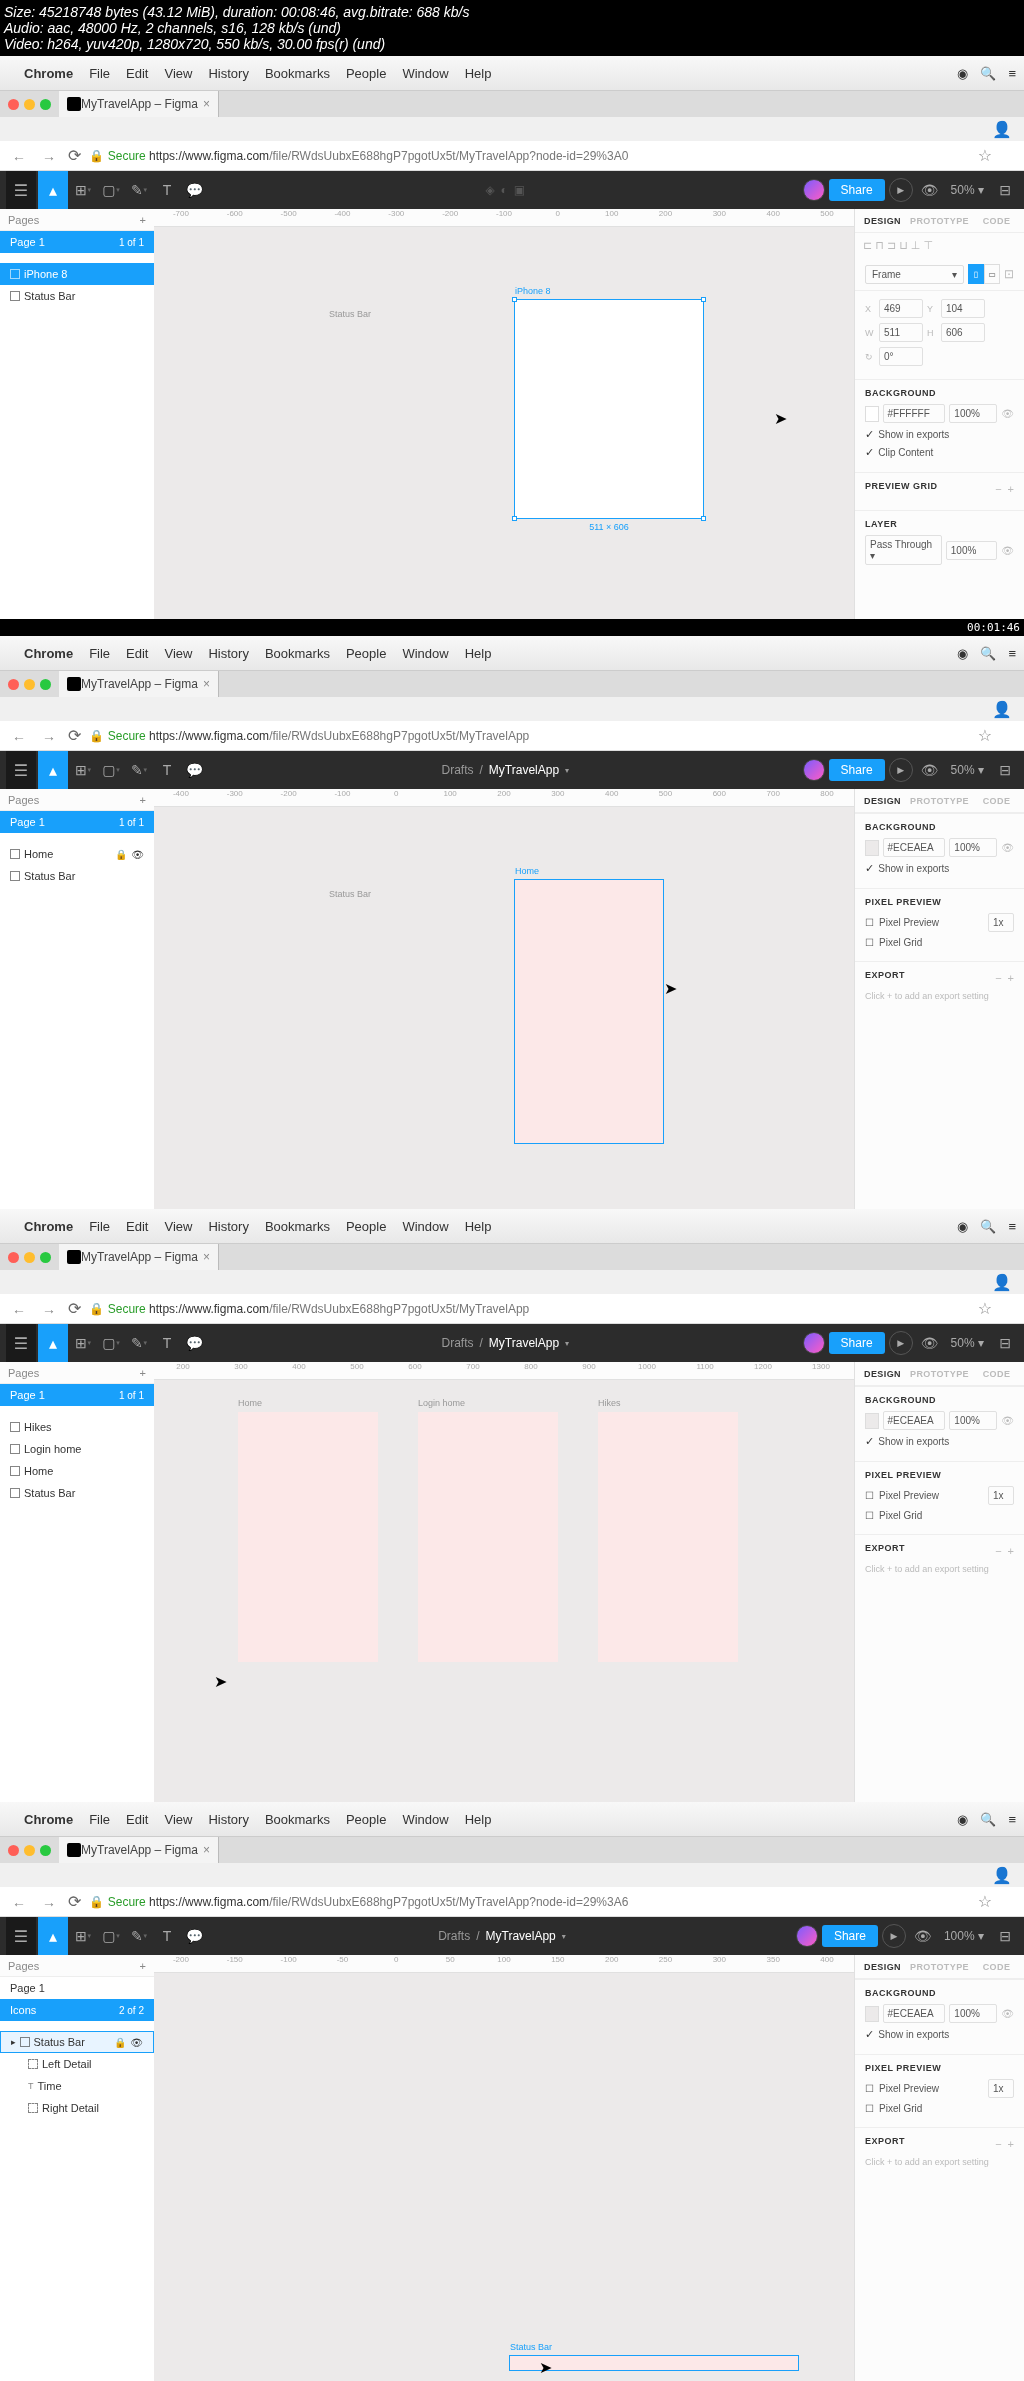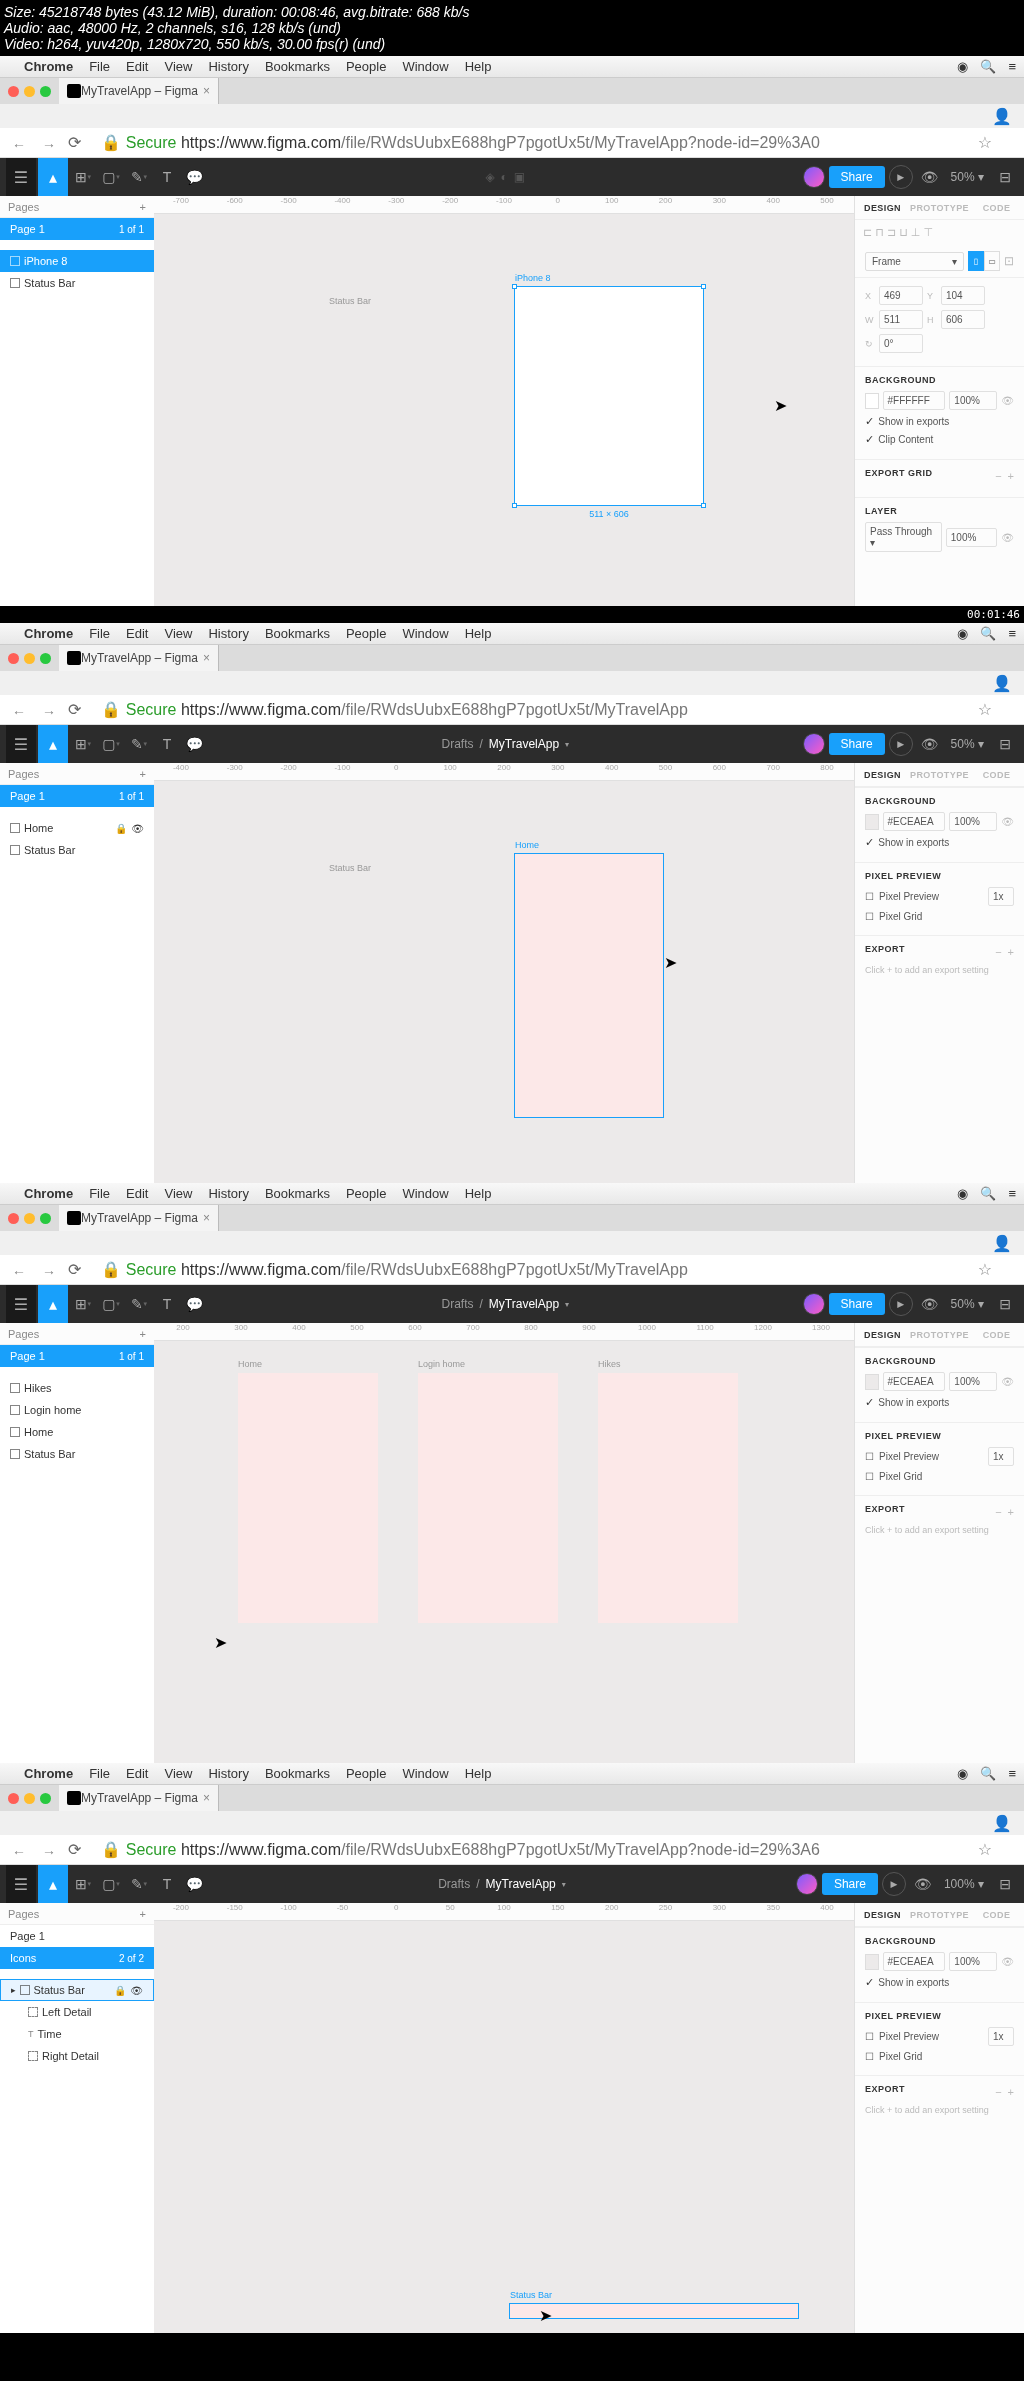--- a/index.html
+++ b/index.html
@@ -1,35 +1,35 @@
 <!DOCTYPE html>
 <html><head>
 <meta charset="utf-8">
 <style>
 * { margin: 0; padding: 0; box-sizing: border-box; font-family: -apple-system, BlinkMacSystemFont, sans-serif; }
 body { background: #000; color: #fff; width: 1024px; }
 .file-info { padding: 4px; font-style: italic; font-size: 14px; }
 .panel { width: 1024px; background: #000; }
-.menubar { background: linear-gradient(#f8f8f8, #e8e8e8); height: 22px; display: flex; align-items: center; font-size: 13px; color: #333; padding-left: 8px; gap: 16px; border-bottom: 1px solid #ccc; }
+.menubar { background: linear-gradient(#f8f8f8, #e8e8e8); height: 35px; display: flex; align-items: center; font-size: 13px; color: #333; padding-left: 8px; gap: 16px; border-bottom: 1px solid #ccc; }
 .menubar .apple { font-size: 14px; }
 .menubar .bold { font-weight: bold; }
 .menubar .spacer { flex: 1; }
 .menubar .right-icons { display: flex; gap: 12px; padding-right: 8px; }
 .traffic { display: flex; gap: 5px; padding: 6px 8px; align-items: center; }
 .dot { width: 11px; height: 11px; border-radius: 50%; }
 .red { background: #ff5f57; } .yellow { background: #ffbd2e; } .green { background: #28c940; }
 .tabbar { background: #dcdcdc; height: 26px; display: flex; align-items: stretch; }
 .tab { background: #f4f4f4; border-right: 1px solid #bbb; padding: 0 8px; display: flex; align-items: center; font-size: 12px; color: #444; width: 160px; }
 .tab-icon { width: 14px; height: 14px; background: #000; border-radius: 2px; }
 .tab-close { color: #888; cursor: pointer; }
 .tab .spacer { flex: 1; }
 .addr { background: #fff; height: 30px; display: flex; align-items: center; gap: 8px; padding: 0 8px; border-bottom: 1px solid #ddd; }
 .nav-arrow { color: #888; font-size: 14px; padding: 0 4px; }
 .reload { color: #666; }
-.url { flex: 1; font-size: 16px; color: #777; margin-left: 12px; }
+.url { flex: 1; font-size: 12px; color: #777; }
 .url .secure { color: #2a9d2a; }
 .url .dark { color: #333; }
 .star { color: #888; }
 .user-row { background: #f0f0f0; height: 24px; display: flex; align-items: center; justify-content: flex-end; padding: 0 12px; }
 .user-row .icon { color: #888; font-size: 16px; }
 .toolbar { background: #2c2c2c; height: 38px; display: flex; align-items: center; padding: 0 6px; gap: 2px; }
 .toolbar .menu-btn { background: #1a1a1a; width: 30px; height: 38px; display: flex; align-items: center; justify-content: center; color: #aaa; }
 .toolbar .move-btn { background: #18a0fb; width: 30px; height: 38px; display: flex; align-items: center; justify-content: center; color: #fff; }
 .toolbar .tool-btn { width: 26px; height: 28px; display: flex; align-items: center; justify-content: center; color: #aaa; font-size: 14px; position: relative; }
 .toolbar .dd { font-size: 7px; margin-left: 1px; color: #666; }
@@ -263,21 +263,21 @@
             <span class="chk">✓</span>
             <span>Show in exports</span>
           </div>
       <div class="row">
             <span class="chk">✓</span>
             <span>Clip Content</span>
           </div>
     </div>
     <div class="section">
           <div class="row">
-            <div class="sec-title">EXPORT GRID</div>
+            <div class="sec-title">PREVIEW GRID</div>
             <div class="minus-plus">
               <span>−</span>
               <span>+</span>
             </div>
           </div>
         </div>
     <div class="section">
           <div class="sec-title">LAYER</div>
       <div class="row">
             <div class="inp w50" style="width:84px"><span>Pass Through</span> ▾</div>

